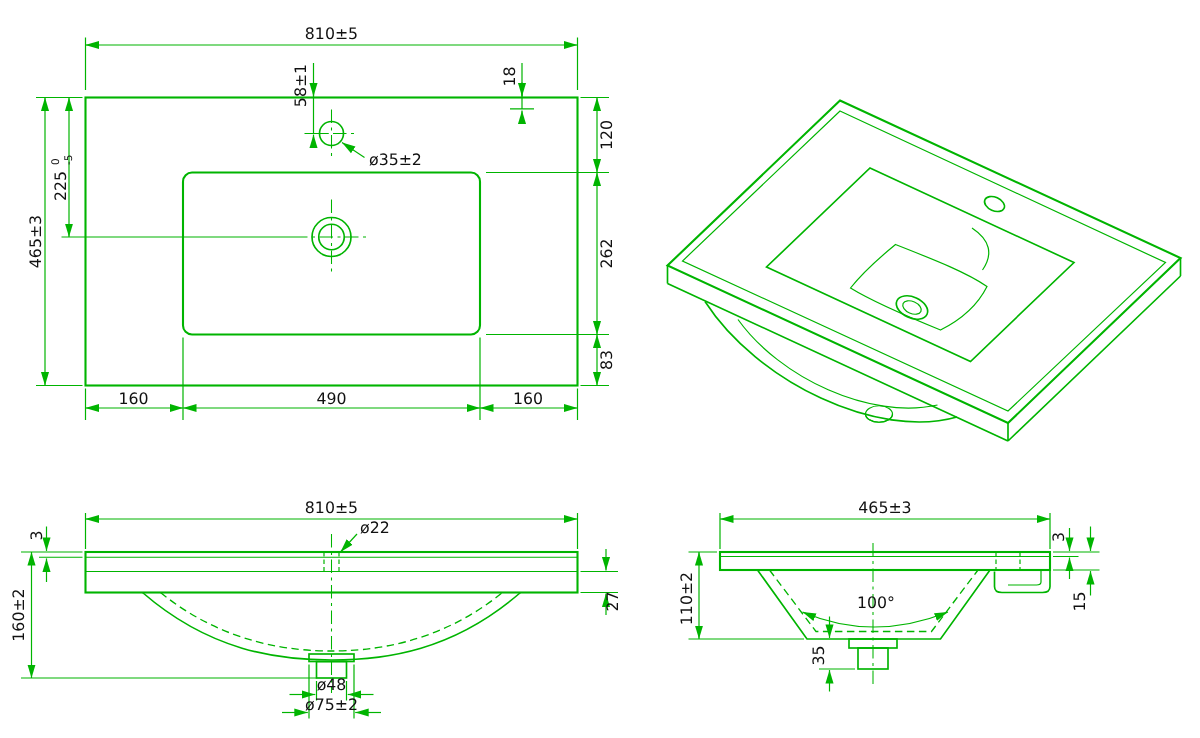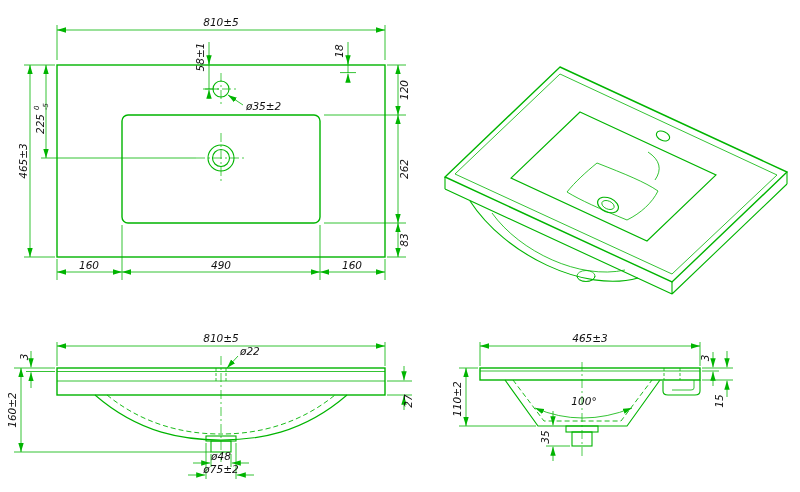--- a/index.html
+++ b/index.html
@@ -1,17 +1,17 @@
 <!DOCTYPE html>
 <html><head>
 <meta charset="utf-8">
 <style>
   html,body{margin:0;padding:0;background:#ffffff;}
   .canvas{position:relative;width:800px;height:492px;background:#ffffff;overflow:hidden;
-          font-family:"DejaVu Sans",sans-serif;font-style:italic;}
+          font-family:"DejaVu Sans",sans-serif;}
   svg{display:block;}
   .geo{stroke:#00b400;stroke-width:1.4;fill:none;}
   .geo2{stroke:#00b400;stroke-width:1.1;fill:none;}
   .thin{stroke:#00b400;stroke-width:0.8;fill:none;}
   .dim{stroke:#00b400;stroke-width:0.8;fill:none;}
   .cl{stroke:#00b400;stroke-width:0.7;fill:none;stroke-dasharray:9 3 2 3;}
   .hid{stroke:#00b400;stroke-width:0.9;fill:none;stroke-dasharray:5 3;}
   .hid2{stroke:#00b400;stroke-width:0.8;fill:none;stroke-dasharray:3 2;}
   text{font-family:"DejaVu Sans",sans-serif;font-size:10.5px;fill:#111111;}
   .tol{font-size:7px;}

